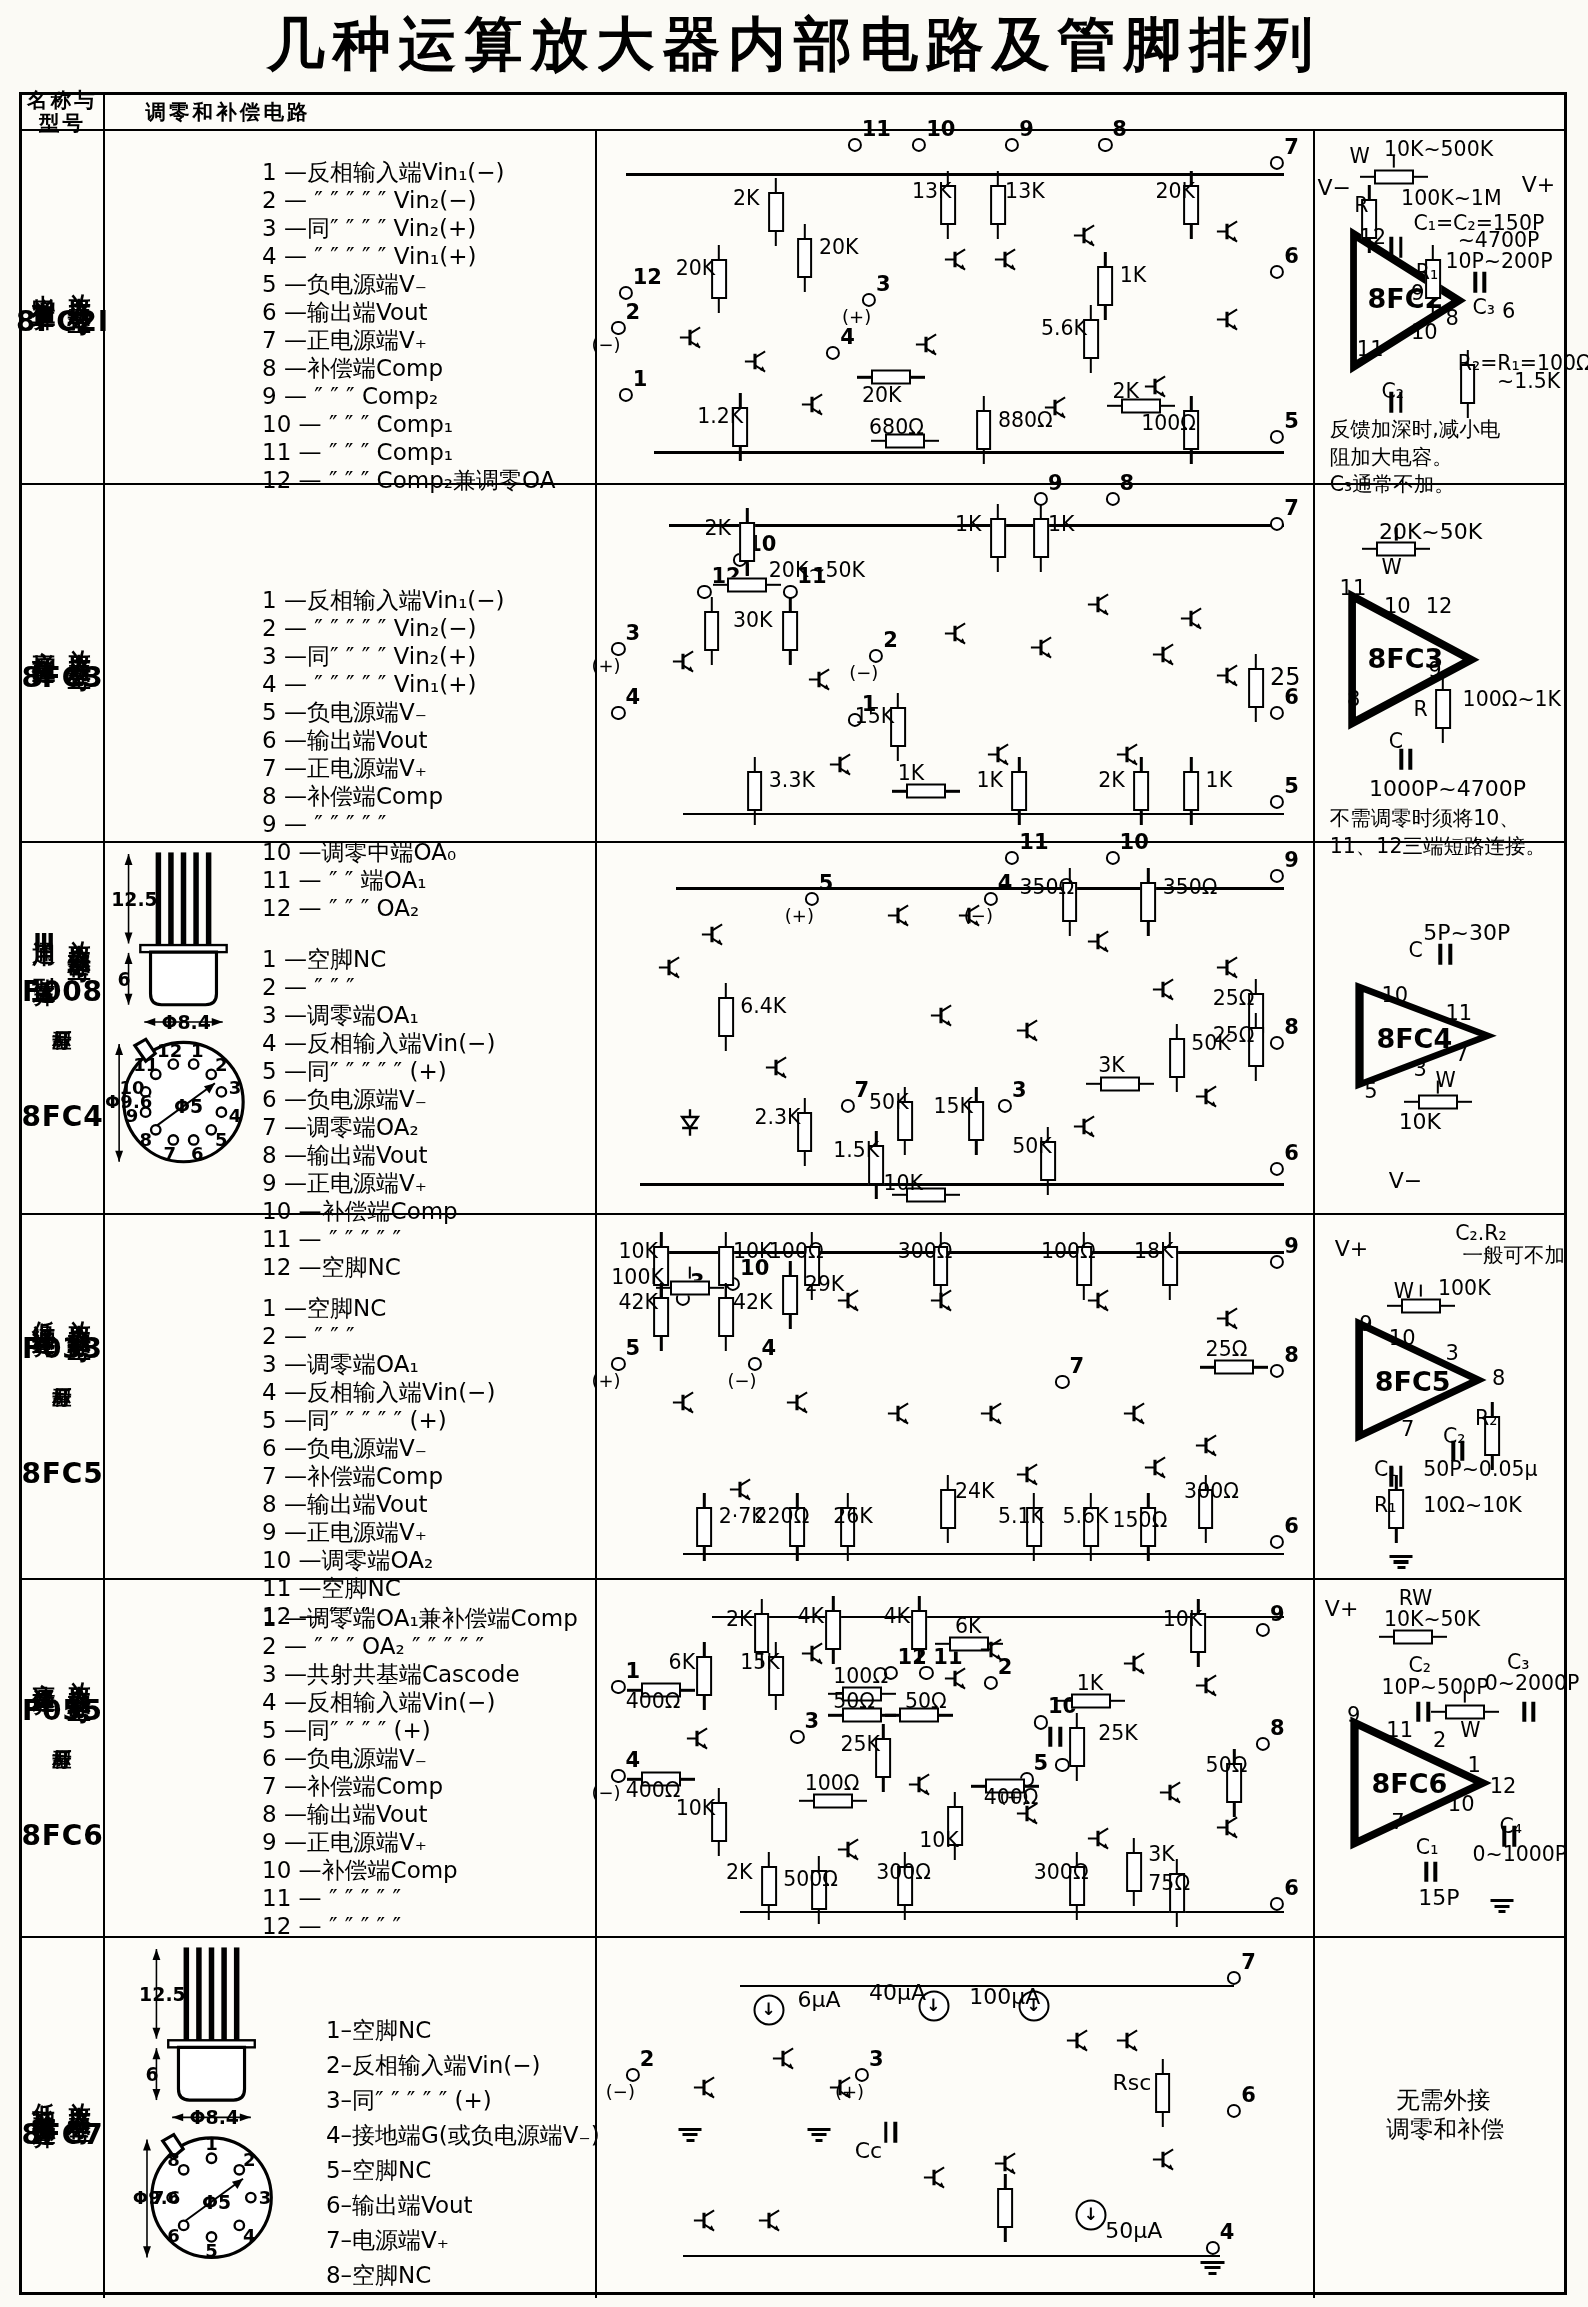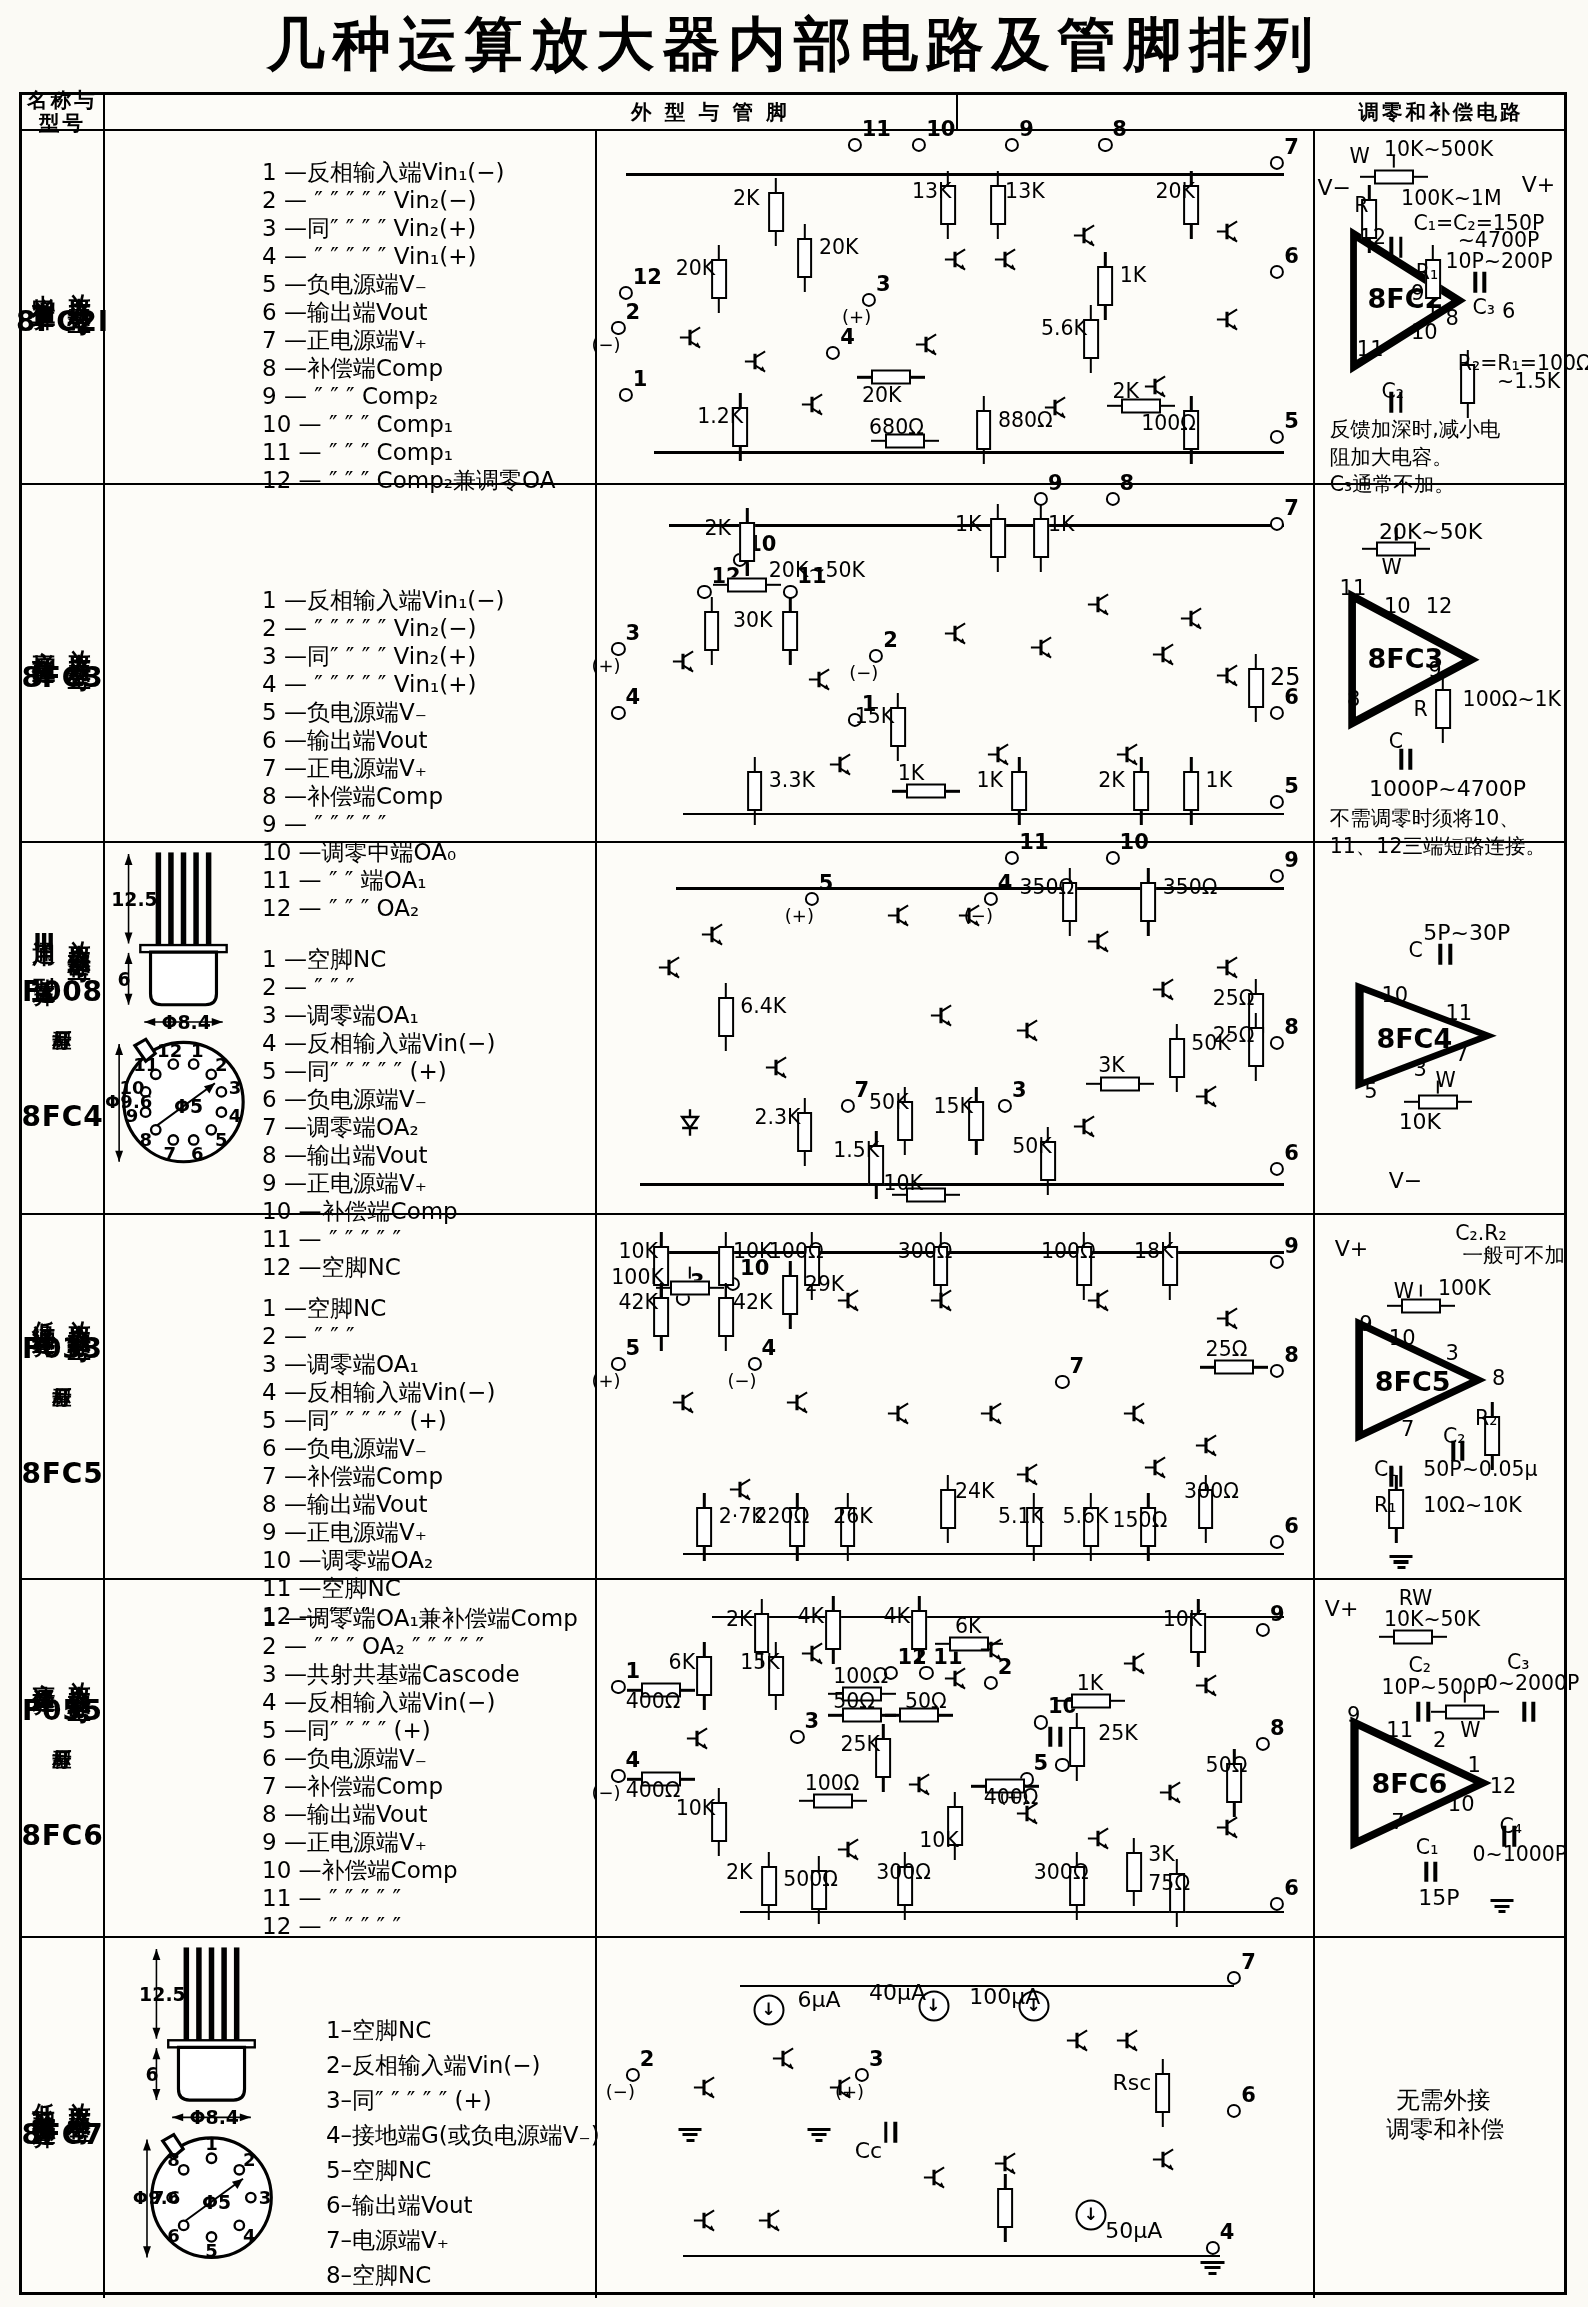--- a/index.html
+++ b/index.html
@@ -1,19 +1,19 @@
 <!DOCTYPE html>
 <html style="font-size:12.6px"><head>
 <meta charset="utf-8">
 <style>
   html,body{margin:0;padding:0;background:#e8e6e0;}
   #page{position:relative;width:1588px;height:2307px;background:#fbfaf5;font-family:"DejaVu Sans",sans-serif;color:#000;overflow:hidden;}
   #title{position:absolute;left:0;top:6.3px;width:100%;text-align:center;font-size:58px;font-weight:900;letter-spacing:7.9px;white-space:nowrap;}
   #tbl{position:absolute;left:19px;top:92px;width:1548px;height:2203px;border:3.1px solid #000;box-sizing:border-box;background:#fdfcf8;}
-  .hdr{display:flex;height:36px;border-bottom:2.4px solid #000;box-sizing:border-box;justify-content:space-between;}
+  .hdr{display:flex;height:36px;border-bottom:2.4px solid #000;box-sizing:border-box;}
   .row{display:flex;border-bottom:2.4px solid #000;box-sizing:border-box;position:relative;}
   .row:last-child{border-bottom:none;}
   .cell{position:relative;box-sizing:border-box;border-right:2.4px solid #000;overflow:visible;}
   .cell:last-child{border-right:none;}
   .c1{width:83px;display:flex;flex-direction:column;align-items:center;justify-content:center;gap:7.9px;}
   .c2{width:492px;display:flex;}
   .c3{width:718px;}
   .c4{width:246px;}
   .hcell{display:flex;align-items:center;justify-content:center;font-size:20.5px;font-weight:bold;letter-spacing:3.1px;text-align:center;line-height:1.1;}
   .vwrap{display:flex;flex-direction:row;gap:4.7px;align-items:flex-start;}
@@ -44,21 +44,20 @@
   .pkg{position:relative;flex:none;}
 </style>
 </head>
 <body>
 
 <div id="page">
   <div id="title">几种运算放大器内部电路及管脚排列</div>
   <div id="tbl">
     <div class="hdr">
       <div class="cell c1 hcell">名称与型号</div>
-      <div class="cell c2 hcell">外 型 与 管 脚</div>
       <div class="cell c4 hcell">调零和补偿电路</div>
     </div>
 
     <div class="row" style="height:354px">
       <div class="cell c1">
         <div class="vwrap">
             <span class="vtext">中增益运算</span>
             <span class="vtext">放大器厂标型号</span>
           </div>
         <div class="code">8FC2I</div>

